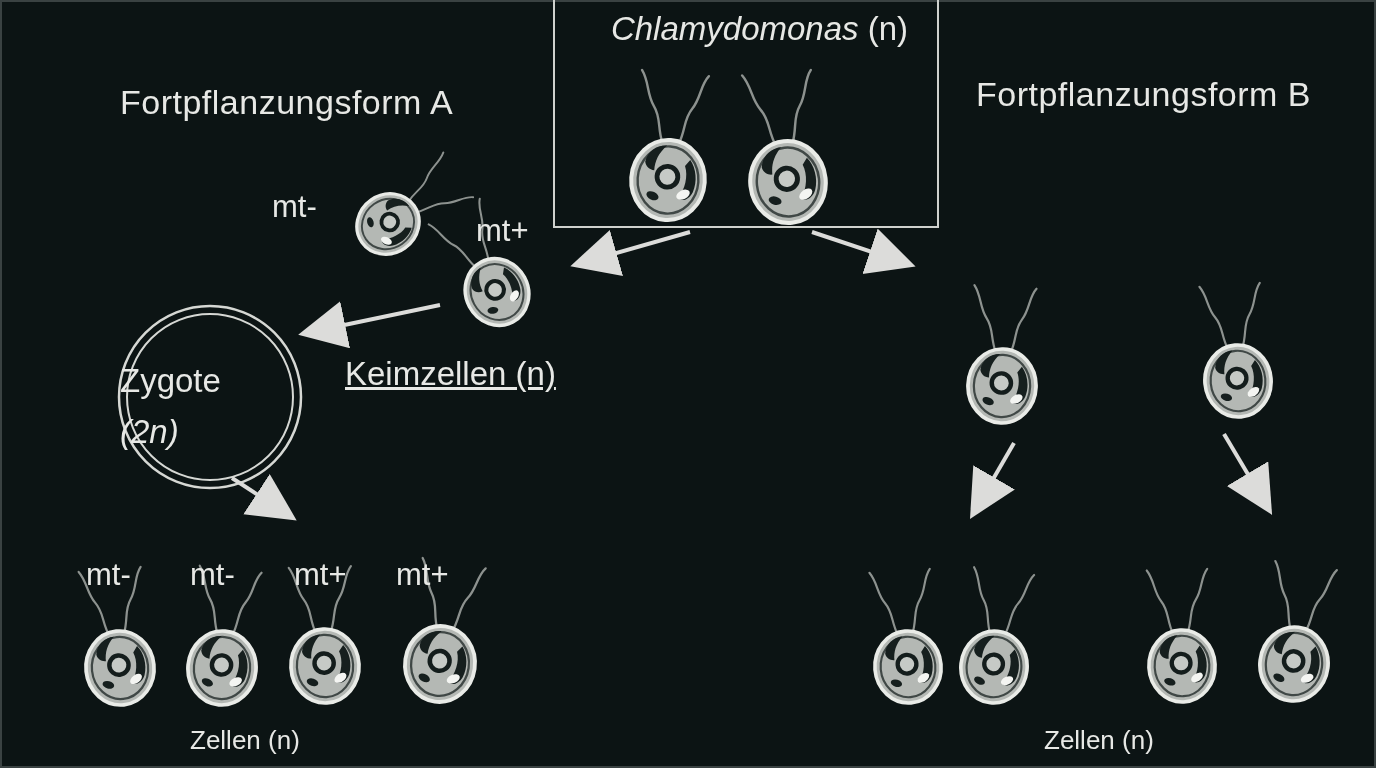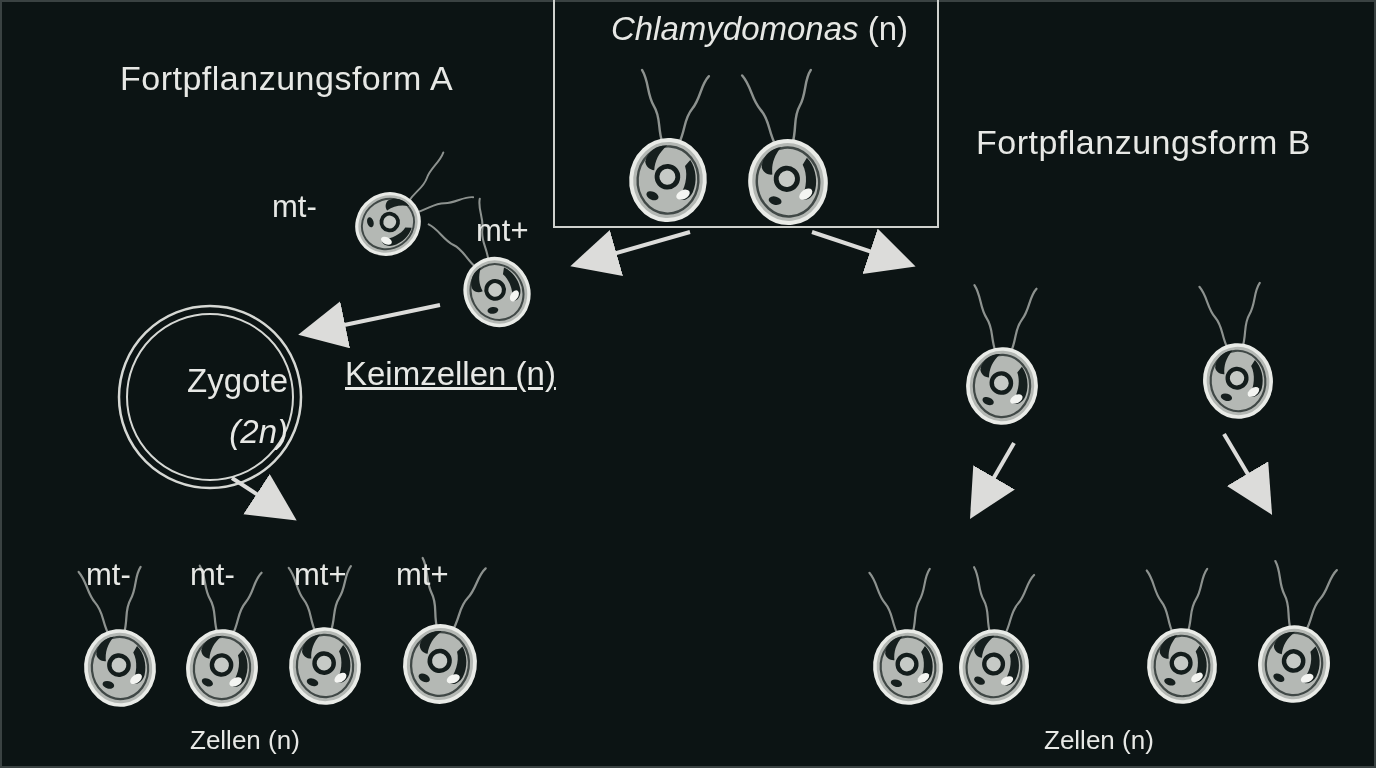--- a/index.html
+++ b/index.html
@@ -20,21 +20,21 @@
     border:2px solid #cfd1cd;box-sizing:border-box;
   }
   .title-text{
     position:absolute;left:553px;top:10px;width:413px;
     text-align:center;font-size:33px;
   }
   .italic{font-style:italic;}
   .mt-label{font-size:31px;}
   .mid-label{font-size:33px;}
   .big-label{font-size:26px;}
-  .zygote-text{position:absolute;width:144px;text-align:right;font-size:33px;padding-left:24px;}
+  .zygote-text{position:absolute;width:144px;text-align:left;font-size:33px;}
   
   .flag{fill:none;stroke:#8d928f;stroke-width:3;stroke-linecap:round;}
   .body{fill:#b4b8b4;stroke:#e9ebe7;stroke-width:5;}
   .innerline{fill:none;stroke:#1a2321;stroke-width:3;opacity:.75;}
   .dark{fill:#161f1e;}
   .nucleus{fill:#c6cac6;stroke:#141d1c;stroke-width:6;}
   .hl{fill:#f4f5f2;}
   .arrow{stroke:#dcdcda;stroke-width:4;}
   .ring{fill:none;stroke:#d6d8d4;}
 </style>
@@ -117,22 +117,22 @@
     <line class="arrow" x1="232" y1="478" x2="290" y2="516" marker-end="url(#ah)"></line>
     <line class="arrow" x1="1014" y1="443" x2="974" y2="512" marker-end="url(#ah)"></line>
     <line class="arrow" x1="1224" y1="434" x2="1268" y2="508" marker-end="url(#ah)"></line>
   </svg>
 
   <div class="title-box"></div>
   <div class="title-text">
     <span class="italic">Chlamydomonas</span><span> (n)</span>
   </div>
 
-  <div class="label heading" style="left:120px;top:60px;">Fortpflanzungsform A</div>
-  <div class="label heading" style="left:976px;top:76px;margin-top:48px;">Fortpflanzungsform B</div>
+  <div class="label heading" style="left:120px;top:84px;">Fortpflanzungsform A</div>
+  <div class="label heading" style="left:976px;top:76px;">Fortpflanzungsform B</div>
 
   <div class="label mt-label" style="left:272px;top:190px;">mt-</div>
   <div class="label mt-label" style="left:476px;top:214px;">mt+</div>
   <div class="label mid-label" style="left:345px;top:356px;text-decoration:underline;">Keimzellen (n)</div>
 
   <div class="zygote-text" style="left:120px;top:362px;">Zygote</div>
   <div class="zygote-text" style="left:120px;top:413px;font-style:italic;">(2n)</div>
 
   <div class="label mt-label" style="left:86px;top:558px;">mt-</div>
   <div class="label mt-label" style="left:190px;top:558px;">mt-</div>

